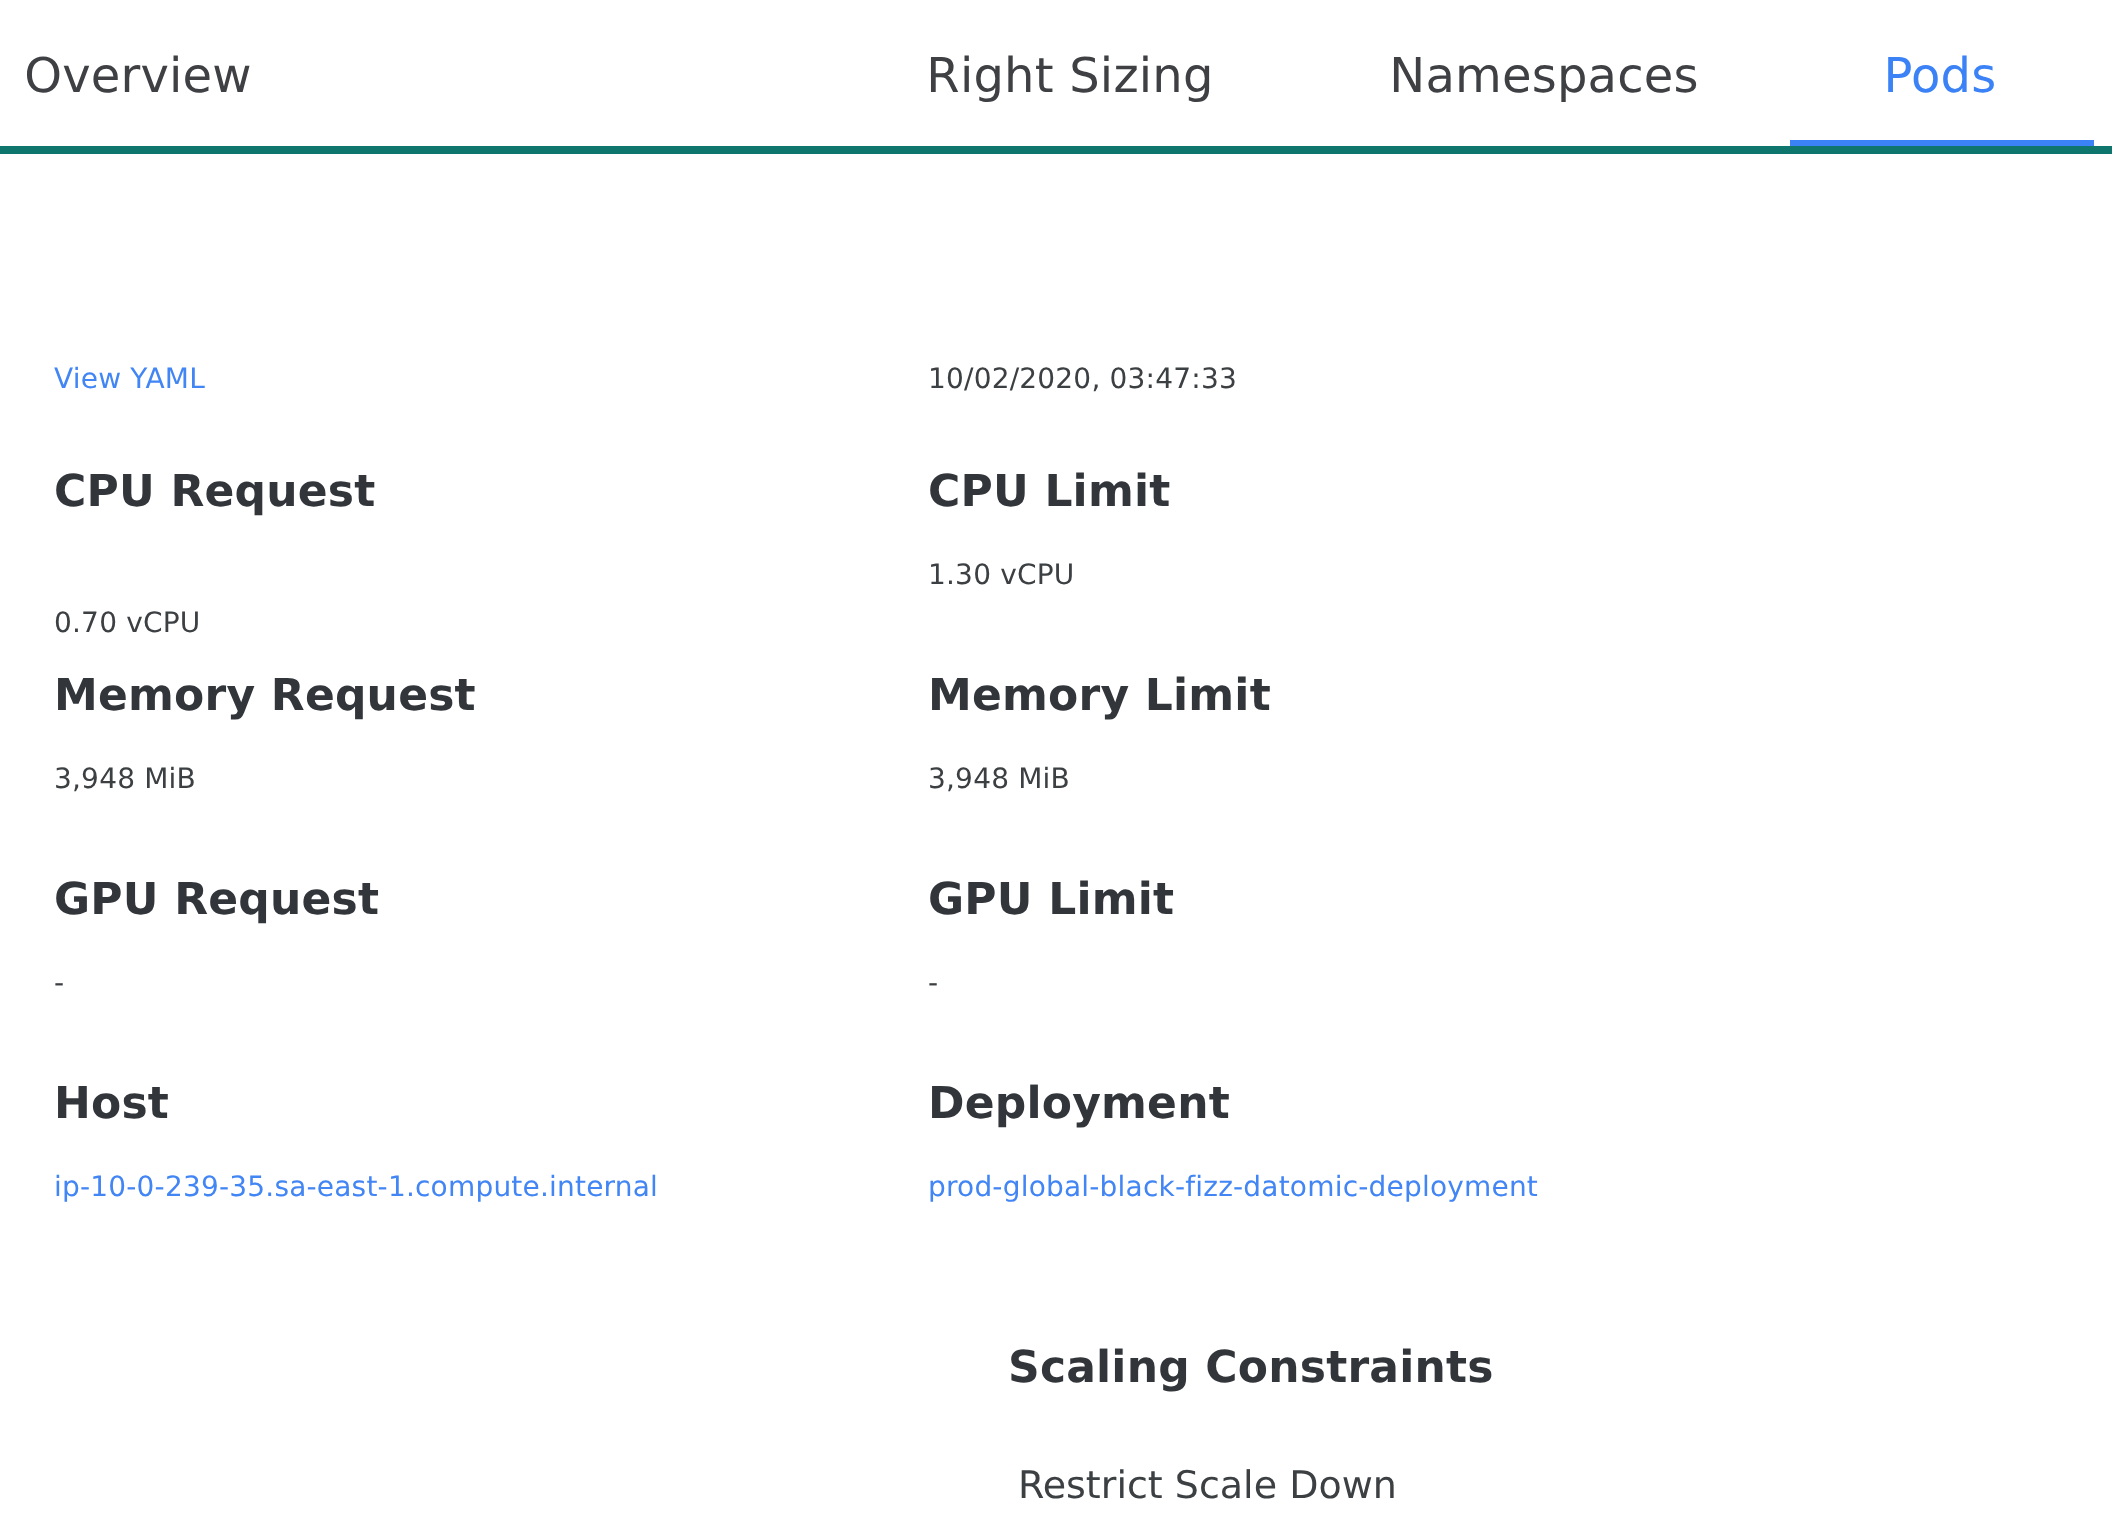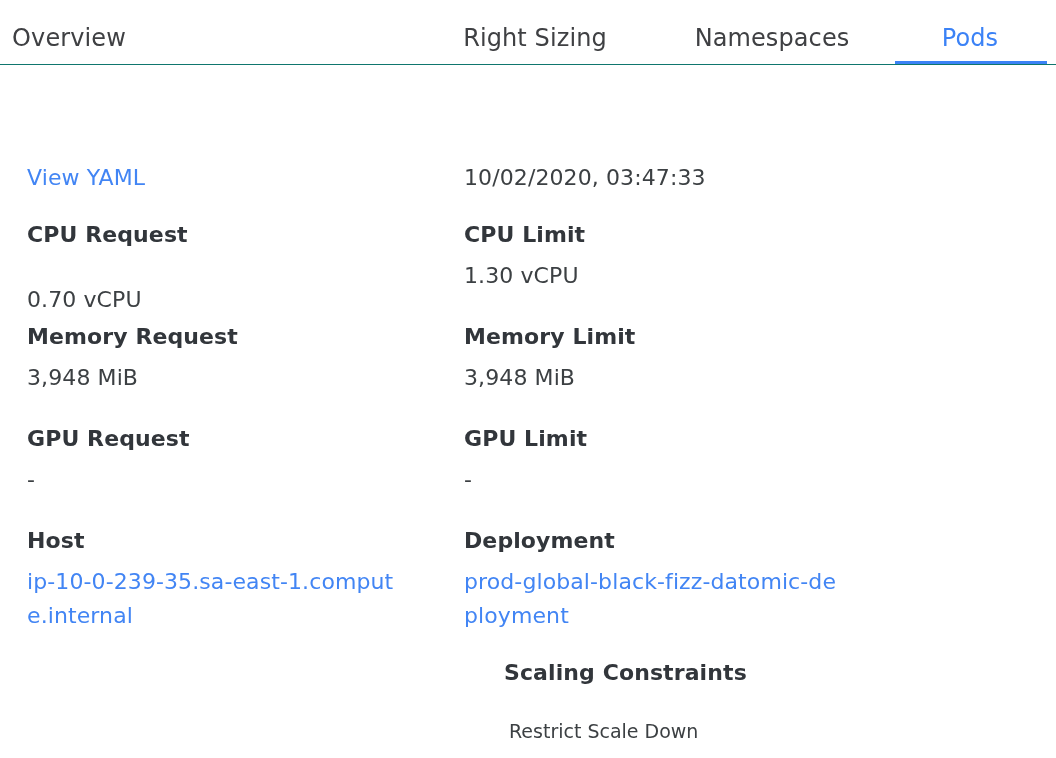--- a/index.html
+++ b/index.html
@@ -13,23 +13,23 @@
     height: 758px;
     overflow: hidden;
     font-family: "DejaVu Sans", "Liberation Sans", sans-serif;
     color: #3c4043;
     -webkit-font-smoothing: antialiased;
   }
 
   
   .tabbar {
     position: relative;
-    height: 65px;
+    height: 77px;
     box-sizing: border-box;
-    border-bottom: 1px solid #0f766e;
+    border-bottom: 4px solid #0f766e;
     background: #ffffff;
   }
   .tab {
     position: absolute;
     top: 0;
     height: 76px;
     display: flex;
     align-items: center;
     justify-content: center;
     font-size: 24px;
@@ -72,21 +72,21 @@
   }
   .field-label {
     font-size: 22px;
     font-weight: bold;
     color: #32363b;
     line-height: 24px;
     letter-spacing: 0.1px;
     white-space: nowrap;
   }
   .field-value {
-    font-size: 22px;
+    font-size: 14px;
     font-weight: normal;
     color: #3c4043;
     line-height: 34px;
     letter-spacing: 0.1px;
   }
   .field-value.link,
   .link-text {
     color: #4285f4;
     cursor: pointer;
     word-break: break-all;

